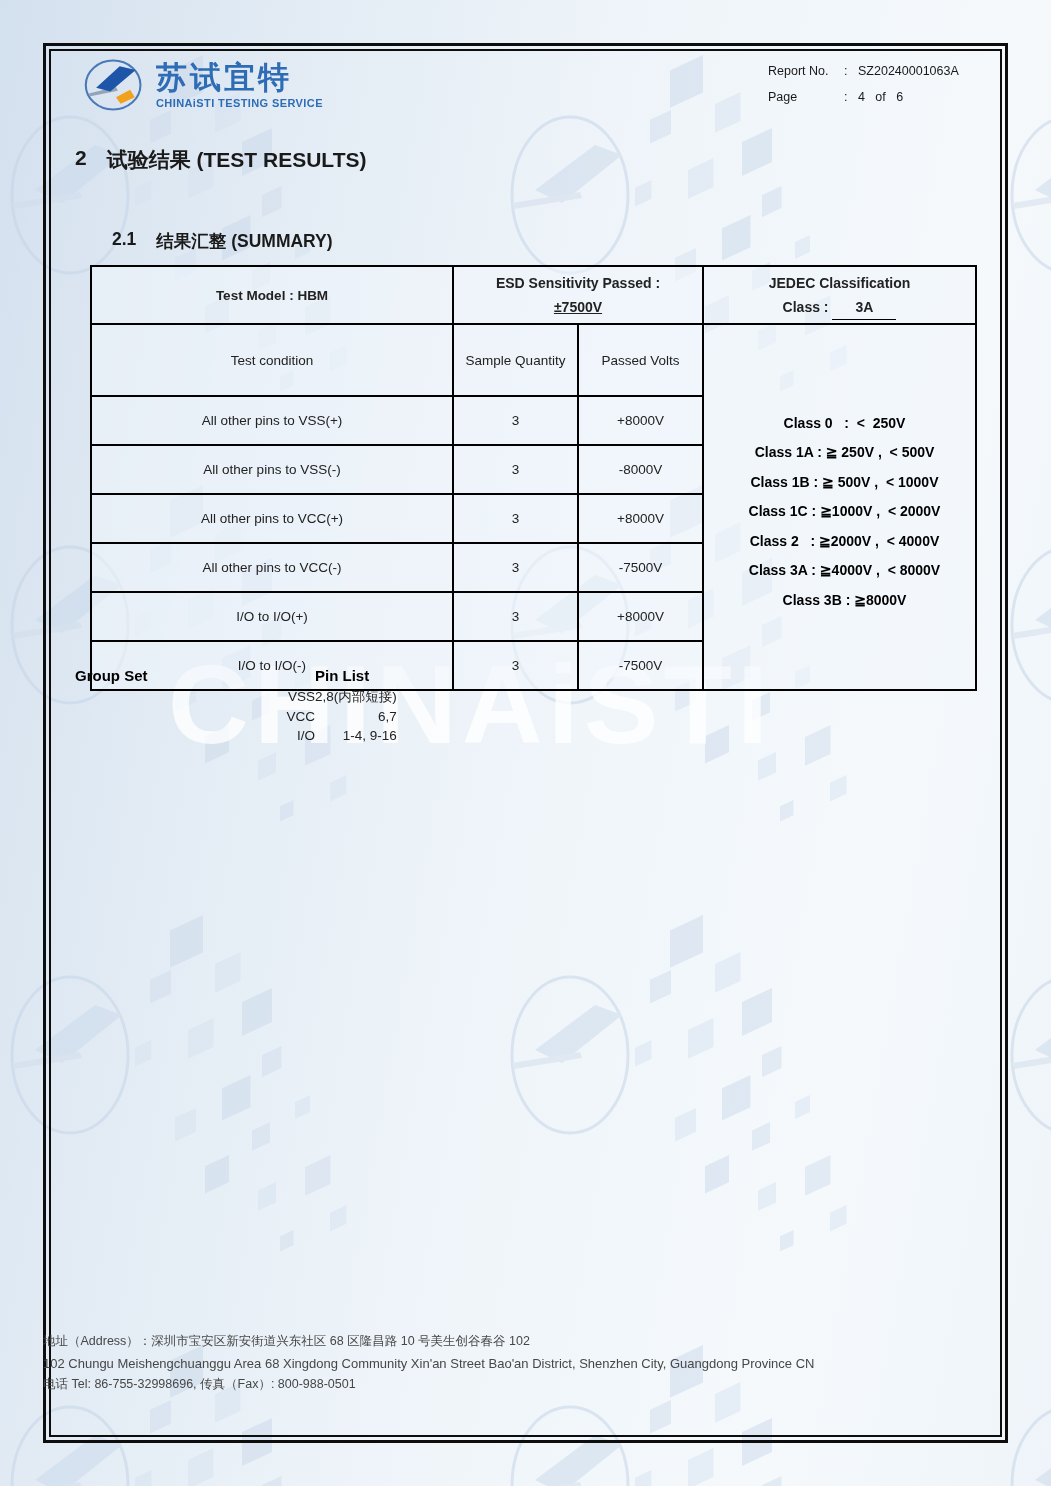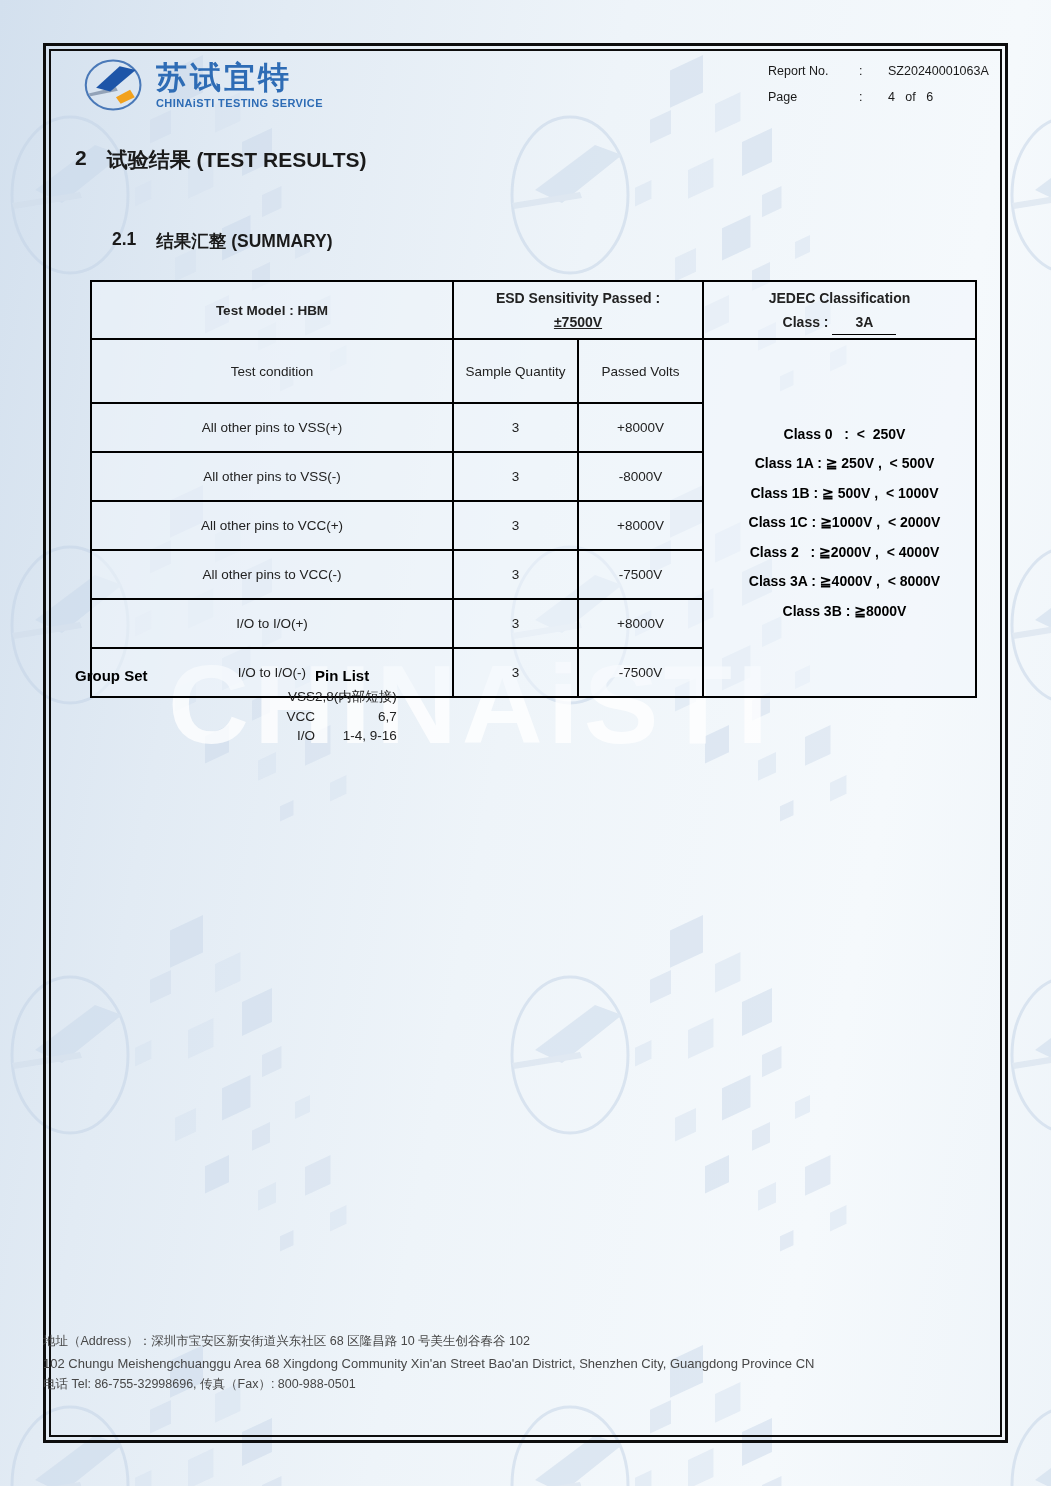--- a/index.html
+++ b/index.html
@@ -36,41 +36,41 @@
   
   .logo { position: absolute; left: 82px; top: 54px; display: flex; align-items: center; }
   .logo-text { margin-left: 8px; }
   .logo-cn { font-size: 31px; font-weight: bold; color: #2e6cb5; letter-spacing: 3px; line-height: 34px; }
   .logo-en { font-size: 11px; font-weight: bold; color: #2e6cb5; letter-spacing: 0.4px; margin-top: 2px; }
   .department {
     position: absolute; left: 295px; top: 77px;
     font-size: 17.5px; font-weight: bold; color: #000;
   }
   .report-block { position: absolute; left: 768px; top: 62px; font-size: 12.5px; }
-  .rep-row { display: grid; grid-template-columns: 76px 14px auto; line-height: 18px; gap: 15px; }
+  .rep-row { display: grid; grid-template-columns: 76px 14px auto; line-height: 18px; }
   .rep-row + .rep-row { margin-top: 8px; }
   .pre { white-space: pre; }
 
   
   .h-sec1 { position: absolute; left: 75px; top: 146px; font-size: 21px; font-weight: bold; display: flex; gap: 20px; }
   .h-sec2 { position: absolute; left: 112px; top: 229px; font-size: 17.5px; font-weight: bold; display: flex; gap: 20px; }
 
   
   table.summary {
-    position: absolute; left: 90px; top: 280px;
+    position: absolute; left: 90px; top: 265px;
     border-collapse: collapse; table-layout: fixed; padding-left: 19px;
   }
   table.summary td {
     border: 2px solid #000;
     background: rgba(241,246,251,0.55);
     text-align: center; vertical-align: middle;
     font-size: 13.5px; color: #222;
   }
   tr.hdr { height: 58px; }
-  tr.subhdr { height: 64px; }
+  tr.subhdr { height: 72px; }
   tr.datarow { height: 49px; }
   td.bold, .bold { font-weight: bold; color: #000; }
   .esd-val { text-decoration: underline; }
   .class-underline {
     display: inline-block; min-width: 64px; text-align: center;
     border-bottom: 1.6px solid #000; padding: 0 4px;
   }
   td.jedec-cell { vertical-align: top; text-align: left; padding: 10px 0 0 10px; border-radius: 14px; }
   .jedec-line { font-size: 14px; font-weight: bold; line-height: 29.5px; white-space: pre; color: #000; }
   .hdr-line { line-height: 24px; font-size: 14px; }

